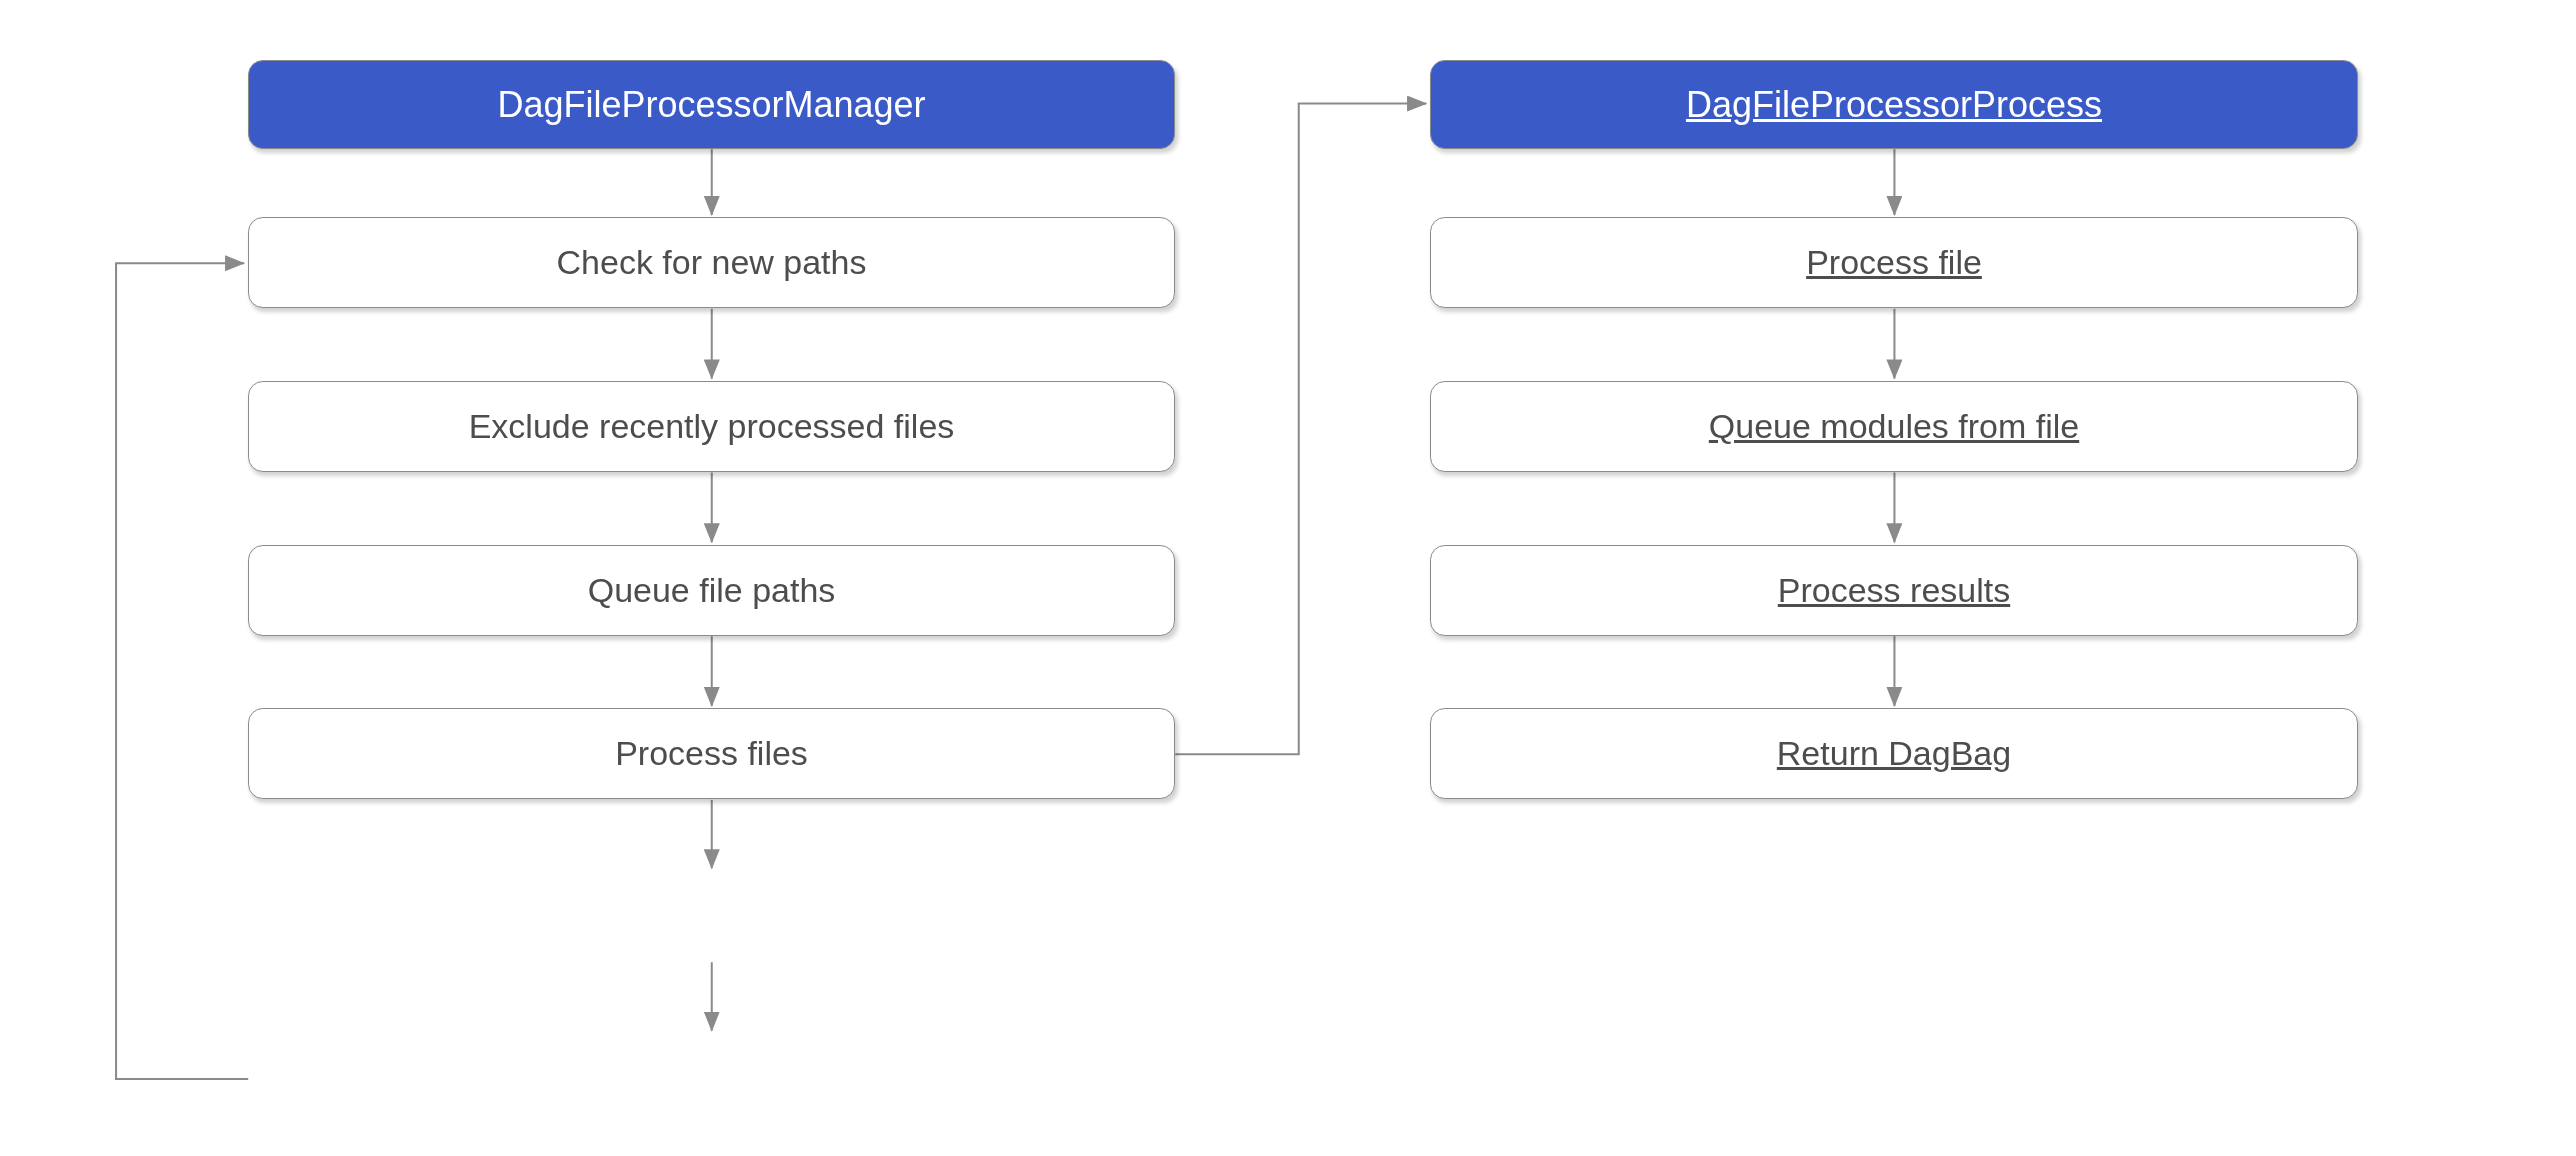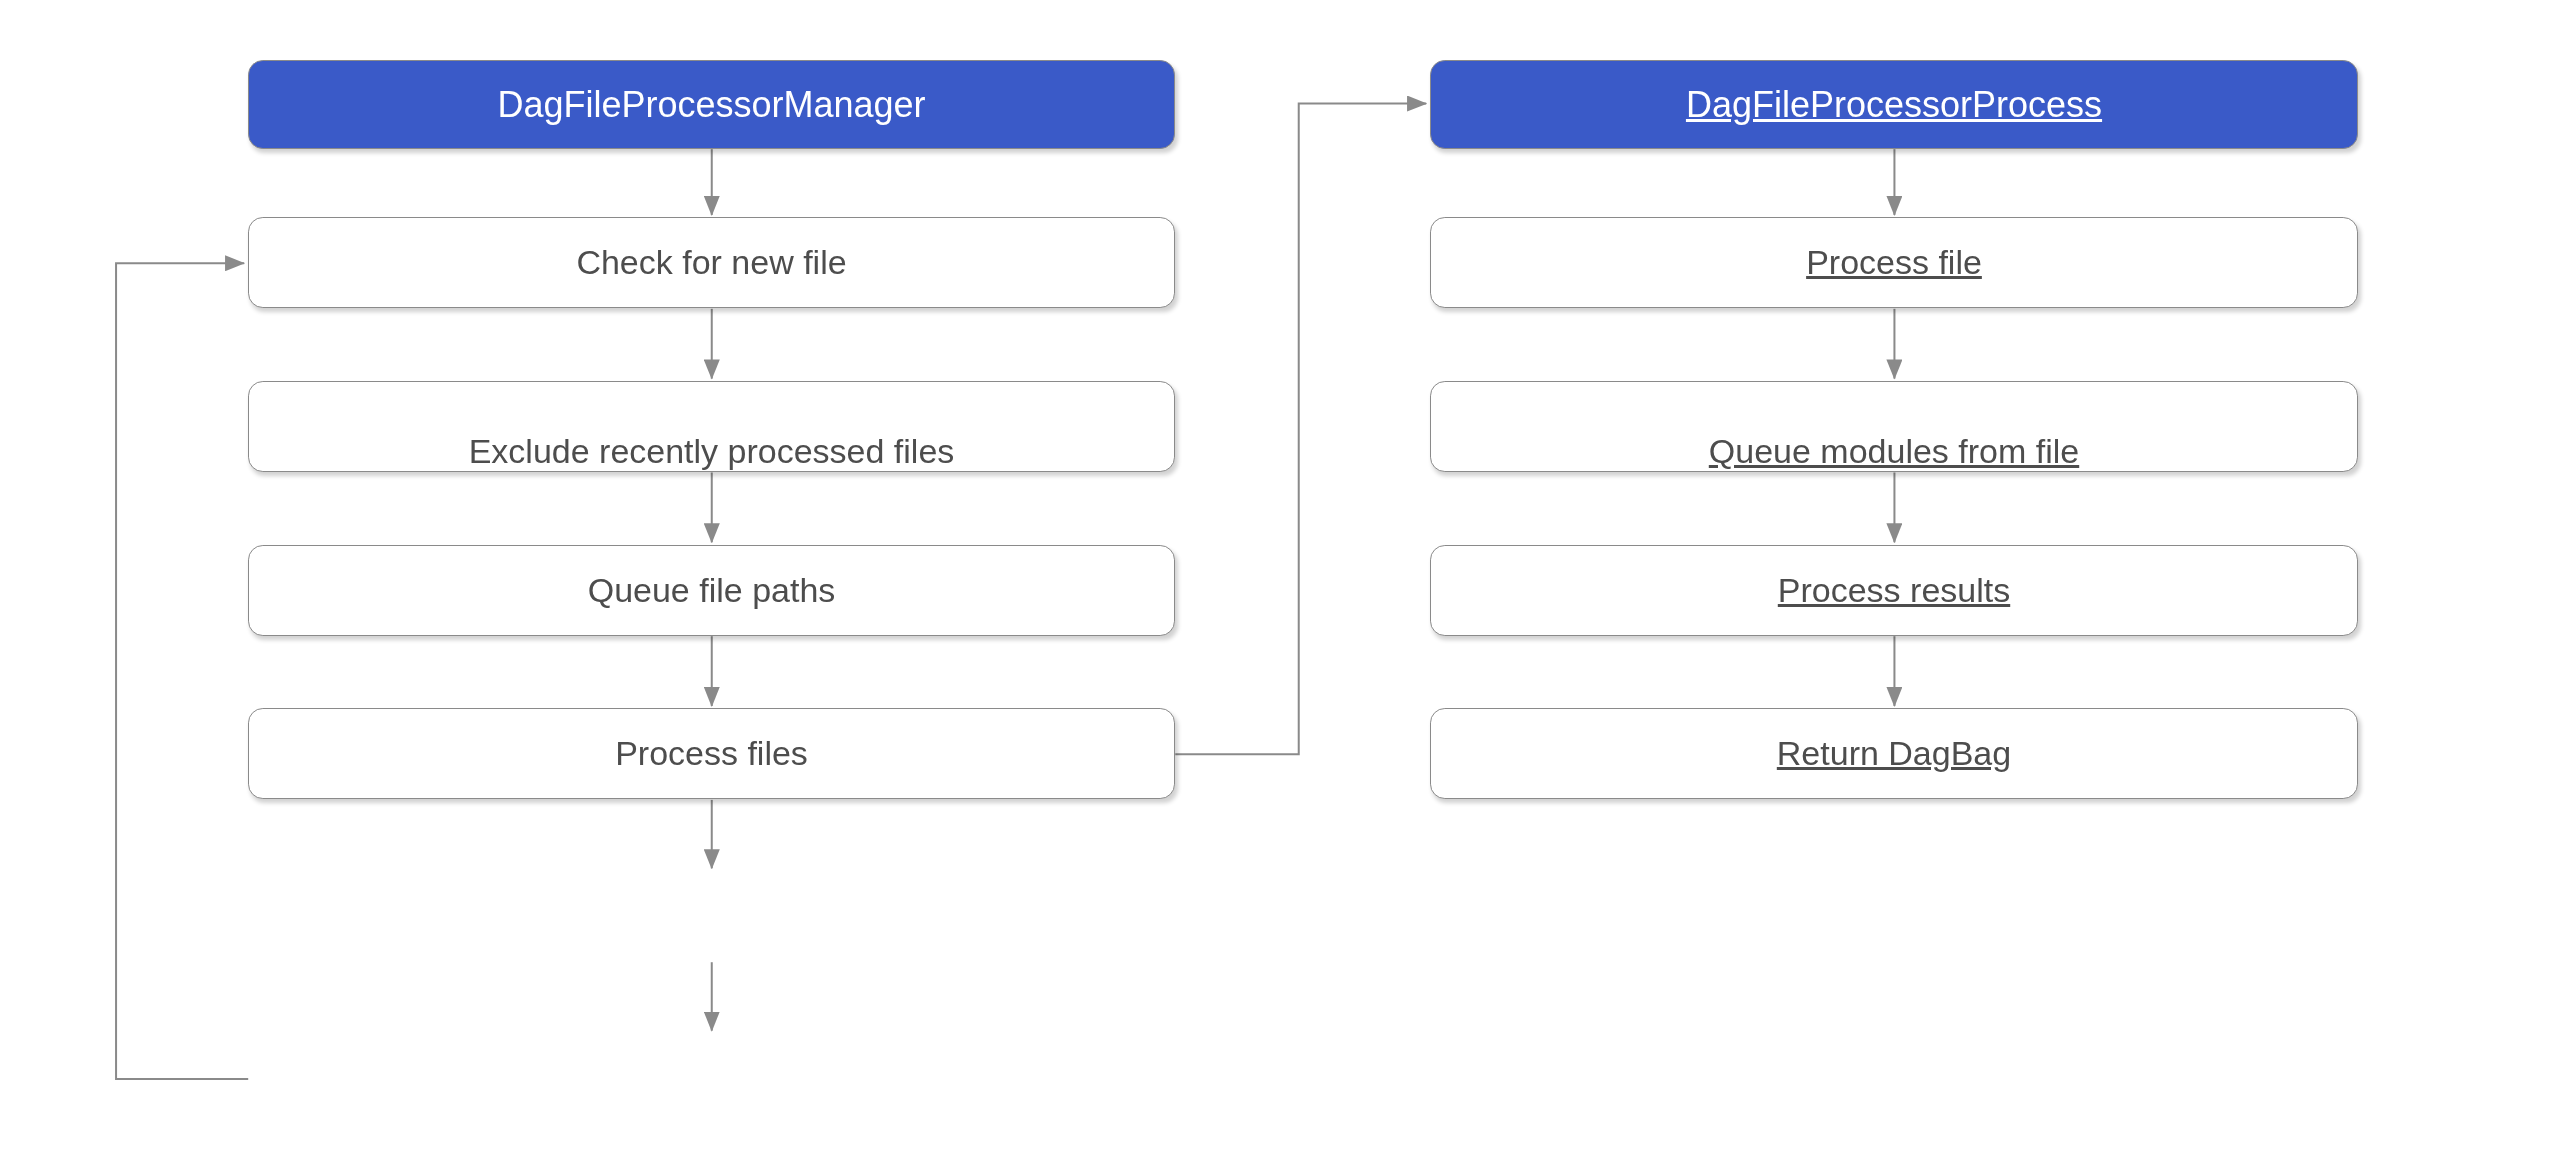--- a/index.html
+++ b/index.html
@@ -64,21 +64,21 @@
     background: var(--step-fill, #ffffff);
     border: 1.3px solid var(--step-border, #8a8a8a);
     color: var(--step-text, #4d4d4d);
     font-size: 34px;
     height: 91px;
   }
   .col-a { left: 248px;  width: 927px; }
   .col-b { left: 1430px; width: 928px; text-decoration: underline; }
   .row-h  { top: 60px; }
   .row-0  { top: 217px; }
-  .row-1  { top: 381px; align-items: flex-end; }
+  .row-1  { top: 381px; }
   .row-2  { top: 545px; }
   .row-3  { top: 708px; }
   .row-4  { top: 871px; }
   .row-5  { top: 1033px; }
 </style>
 </head>
 <body>
 
 <div class="canvas">
 
@@ -103,21 +103,21 @@
     <path class="edge" d="M2824 222 V 320" marker-end="url(#arrow)"></path>
     <path class="edge" d="M2824 460 V 564" marker-end="url(#arrow)"></path>
     <path class="edge" d="M2824 704 V 808" marker-end="url(#arrow)"></path>
     <path class="edge" d="M2824 948 V 1052" marker-end="url(#arrow)"></path>
   </svg>
 
   <div class="node header-node col-a row-h">
     <span class="label">DagFileProcessorManager</span>
   </div>
   <div class="node step-node col-a row-0">
-    <span class="label">Check for new file</span>
+    <span class="label">Check for new paths</span>
   </div>
   <div class="node step-node col-a row-1">
     <span class="label">Exclude recently processed files</span>
   </div>
   <div class="node step-node col-a row-3">
     <span class="label">Process files</span>
   </div>
   <div class="node step-node col-a row-2">
     <span class="label">Queue file paths</span>
   </div>

